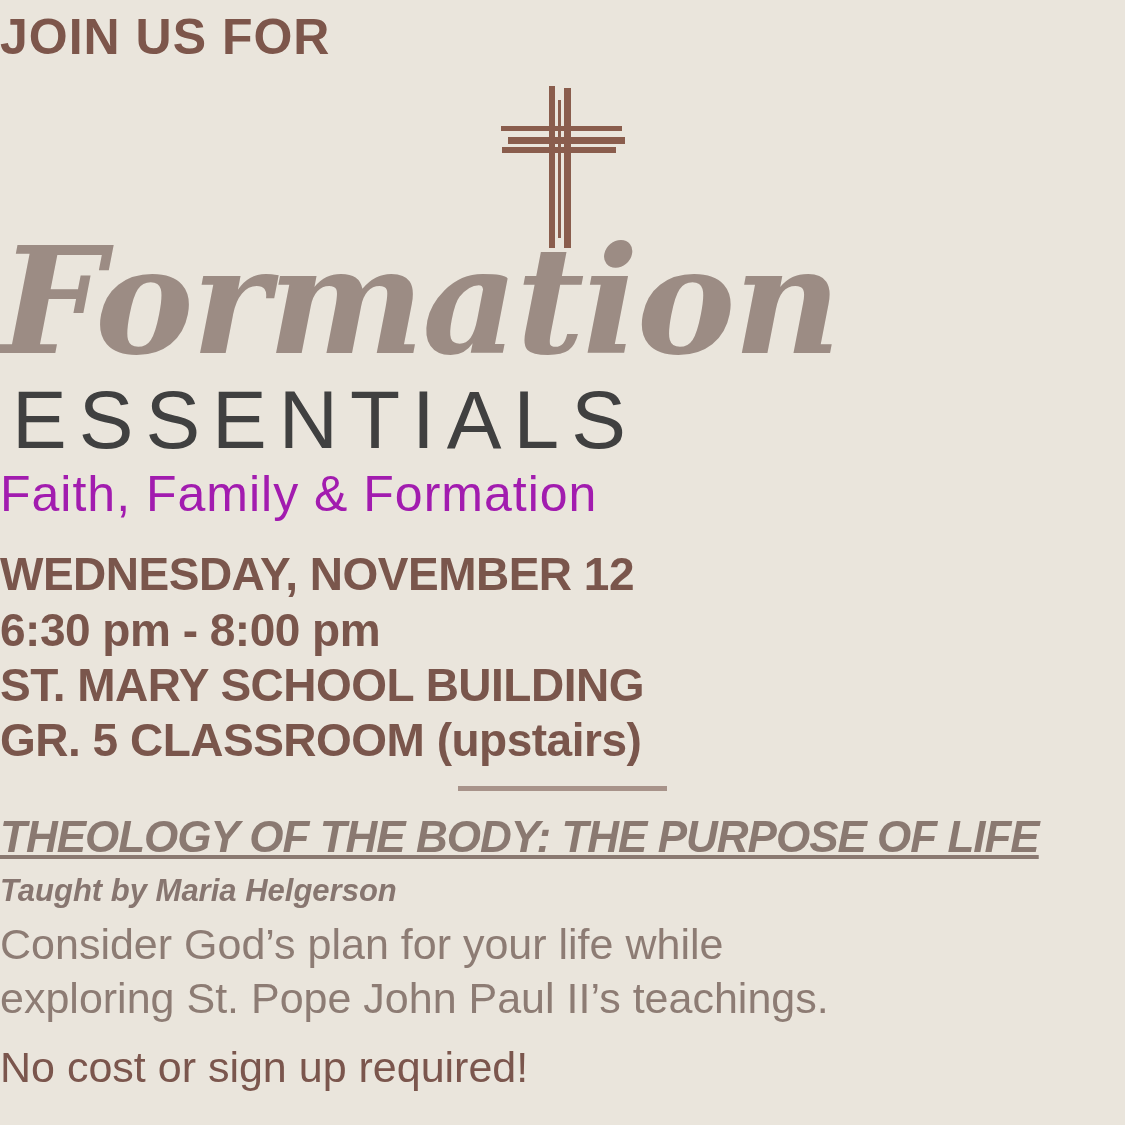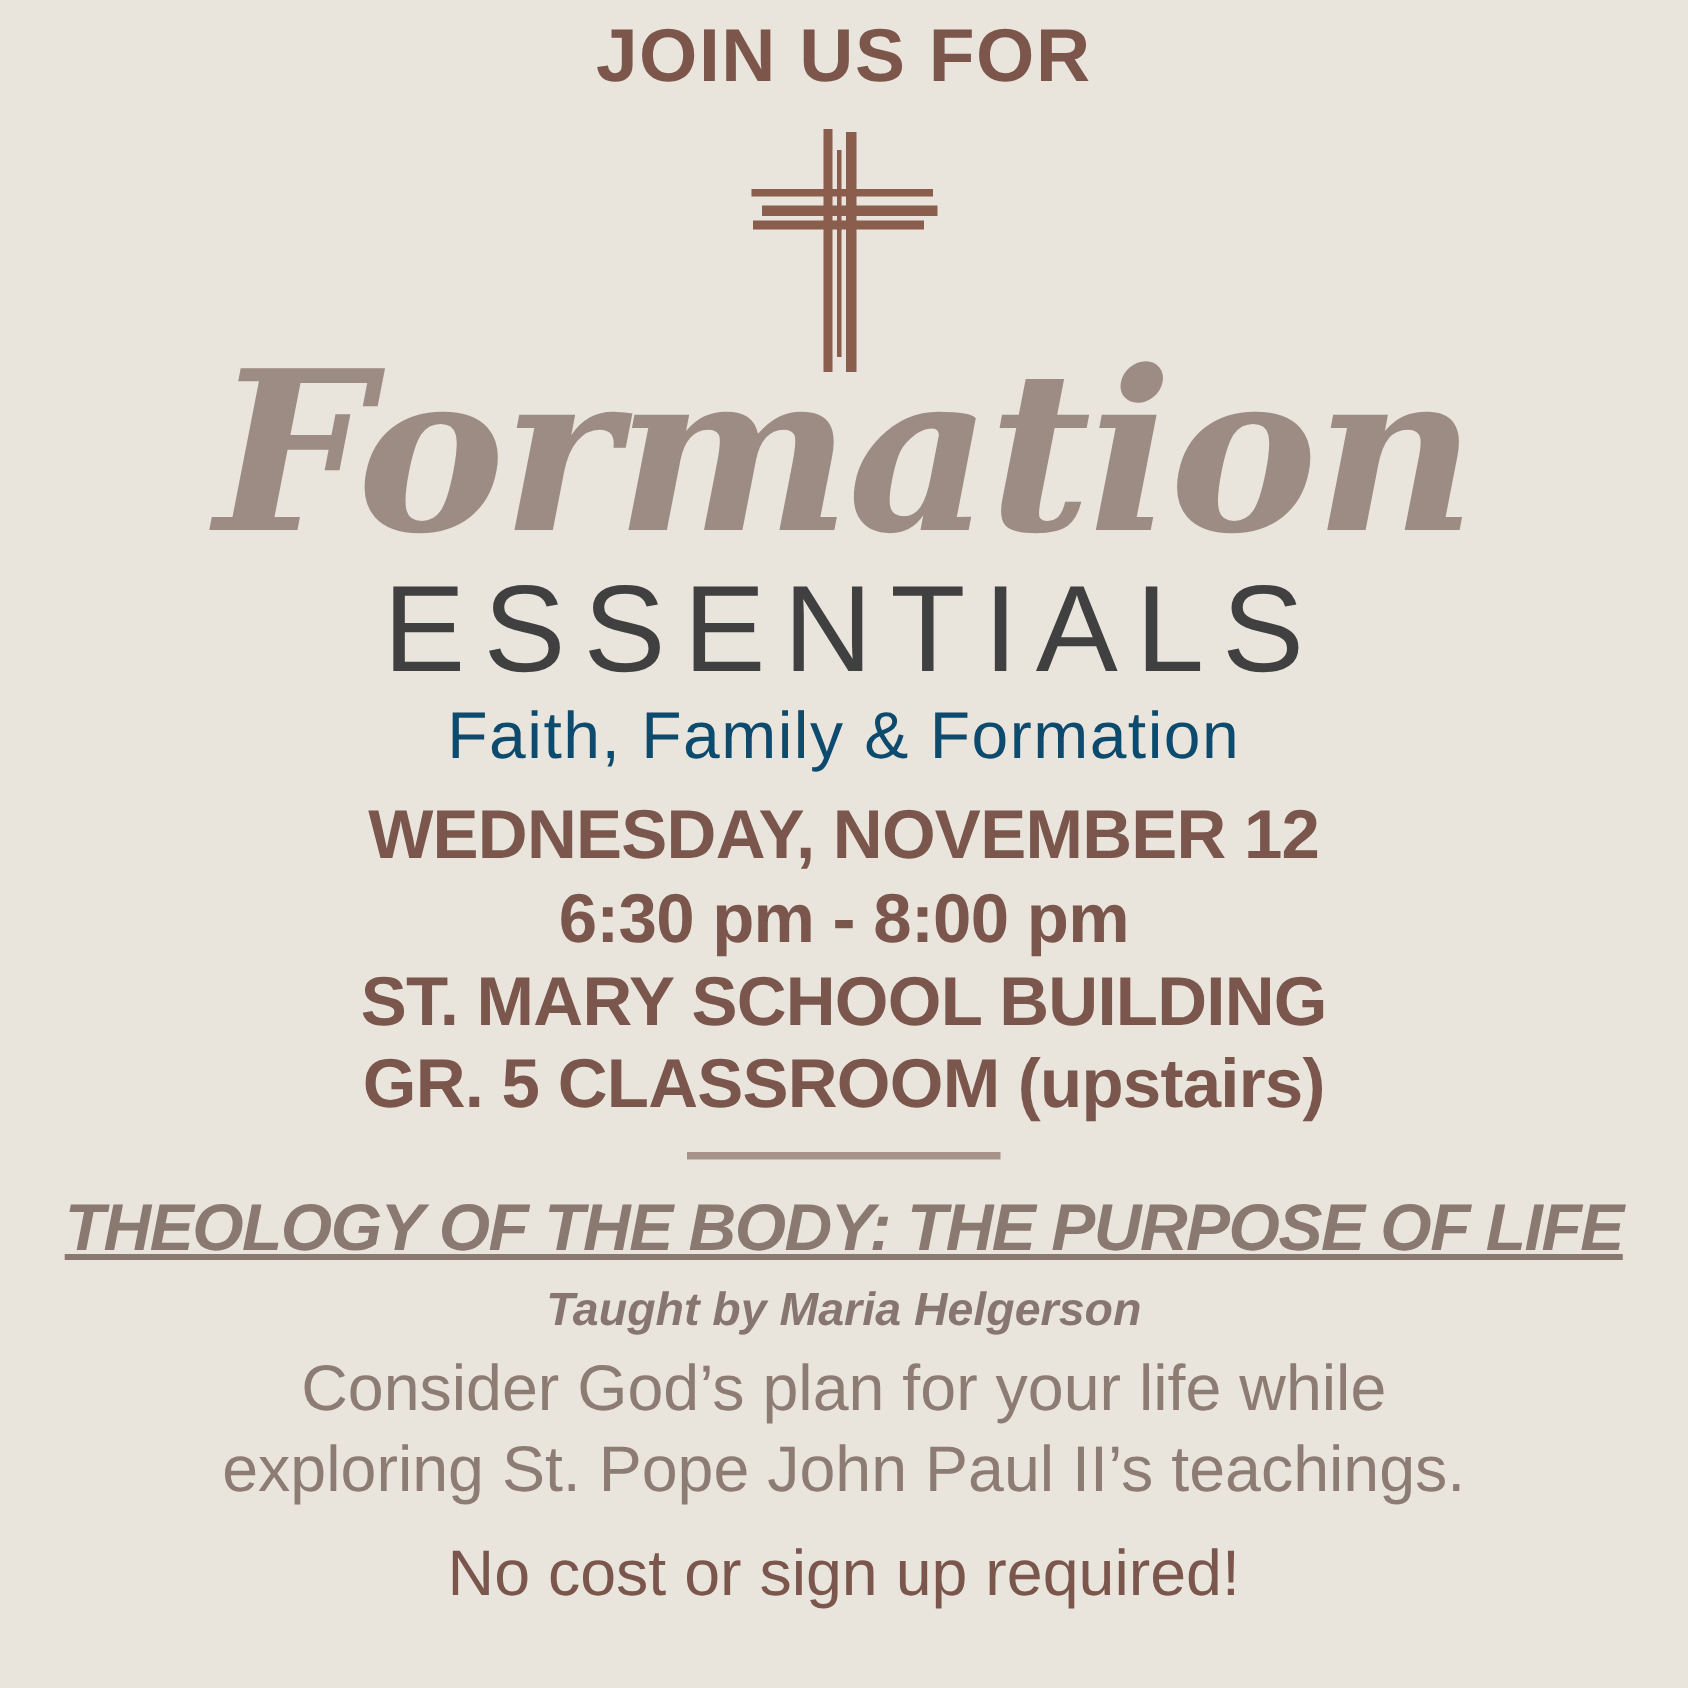--- a/index.html
+++ b/index.html
@@ -9,21 +9,20 @@
   body {
     width: 1125px;
     height: 1125px;
     background: #eae5dc;
     font-family: "Liberation Sans", sans-serif;
     overflow: hidden;
   }
   .flyer {
     width: 1125px;
     height: 1125px;
-    text-align: center;
     position: relative;
   }
   .join-heading {
     padding-top: 12px;
     font-size: 50px;
     font-weight: bold;
     letter-spacing: 1px;
     color: #7d564b;
     line-height: 1.0;
   }
@@ -46,28 +45,28 @@
   .main-title {
     font-family: Liberation Sans, sans-serif;
     font-size: 82px;
     line-height: 1.0;
     color: #404040;
     letter-spacing: 12px;
     padding-left: 12px; 
     margin-top: 0px;
   }
   .tagline {
-    font-size: 44px;
-    color: #0c4a6e;
+    font-size: 50px;
+    color: #a21caf;
     letter-spacing: 1px;
     margin-top: 8px;
     line-height: 1.0;
   }
   .event-details {
-    margin-top: 16px;
+    margin-top: 28px;
     font-size: 46px;
     font-weight: bold;
     color: #7a564c;
     line-height: 1.2;
     letter-spacing: -0.5px;
   }
   .divider {
     width: 209px;
     height: 5px;
     background: #a8938a;

